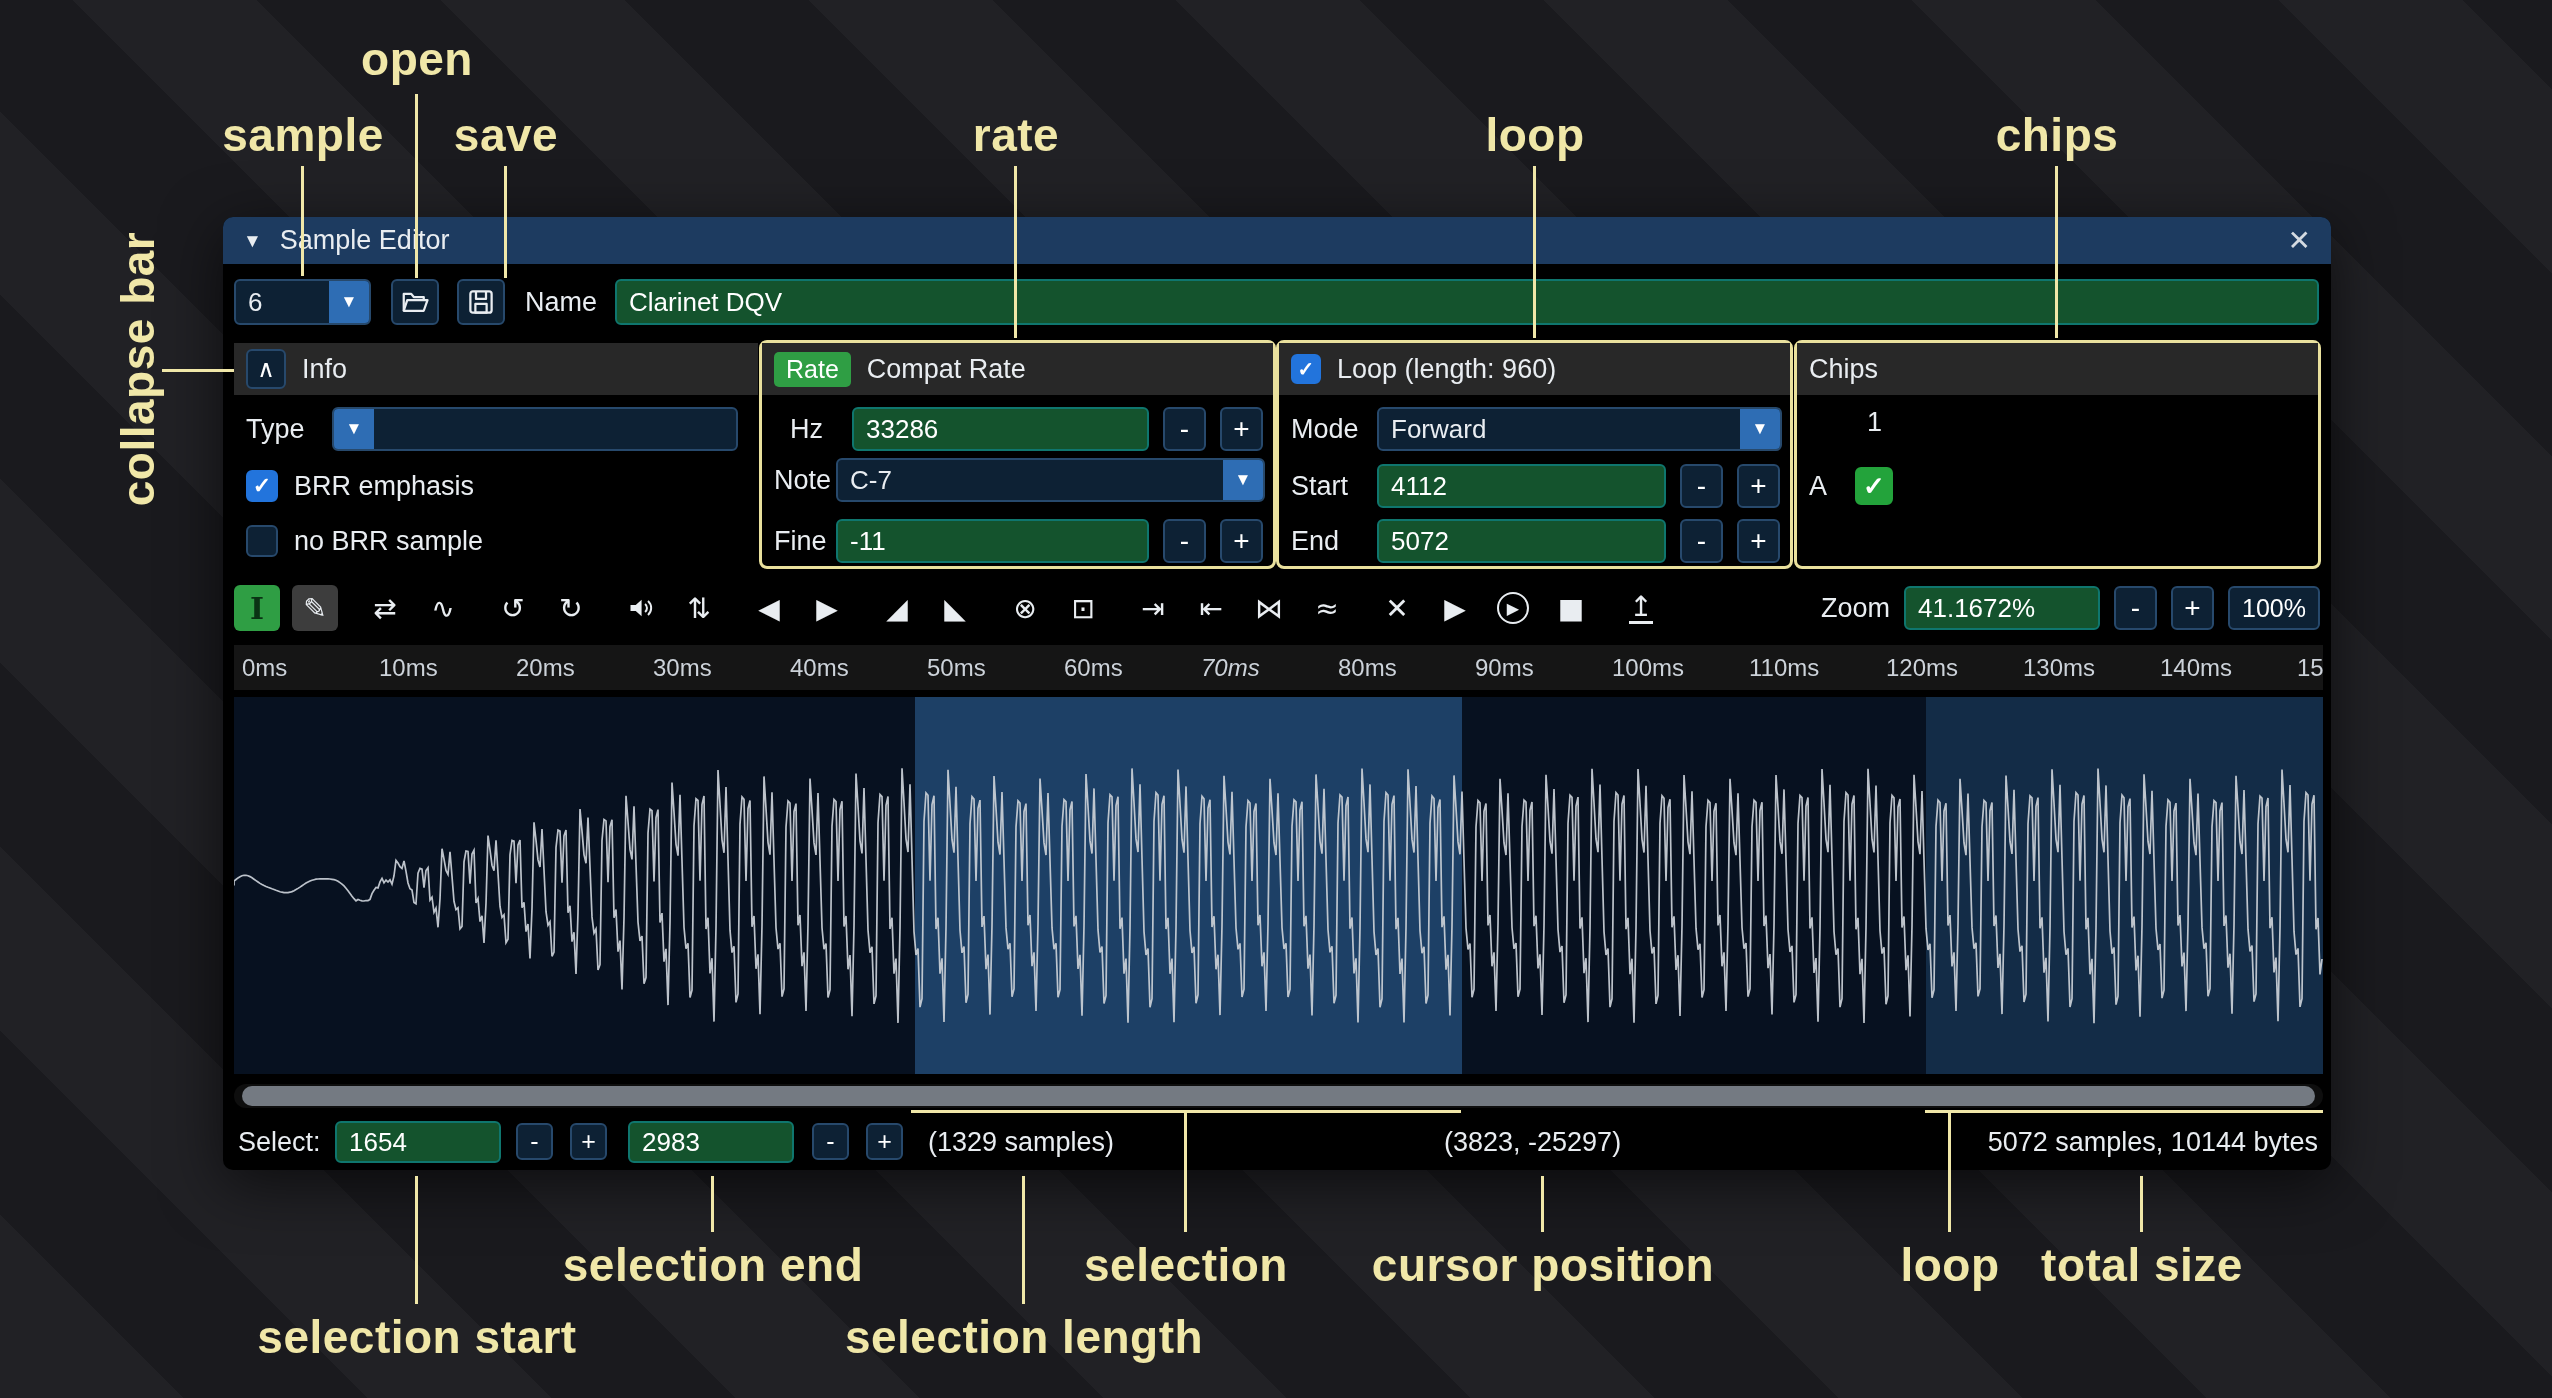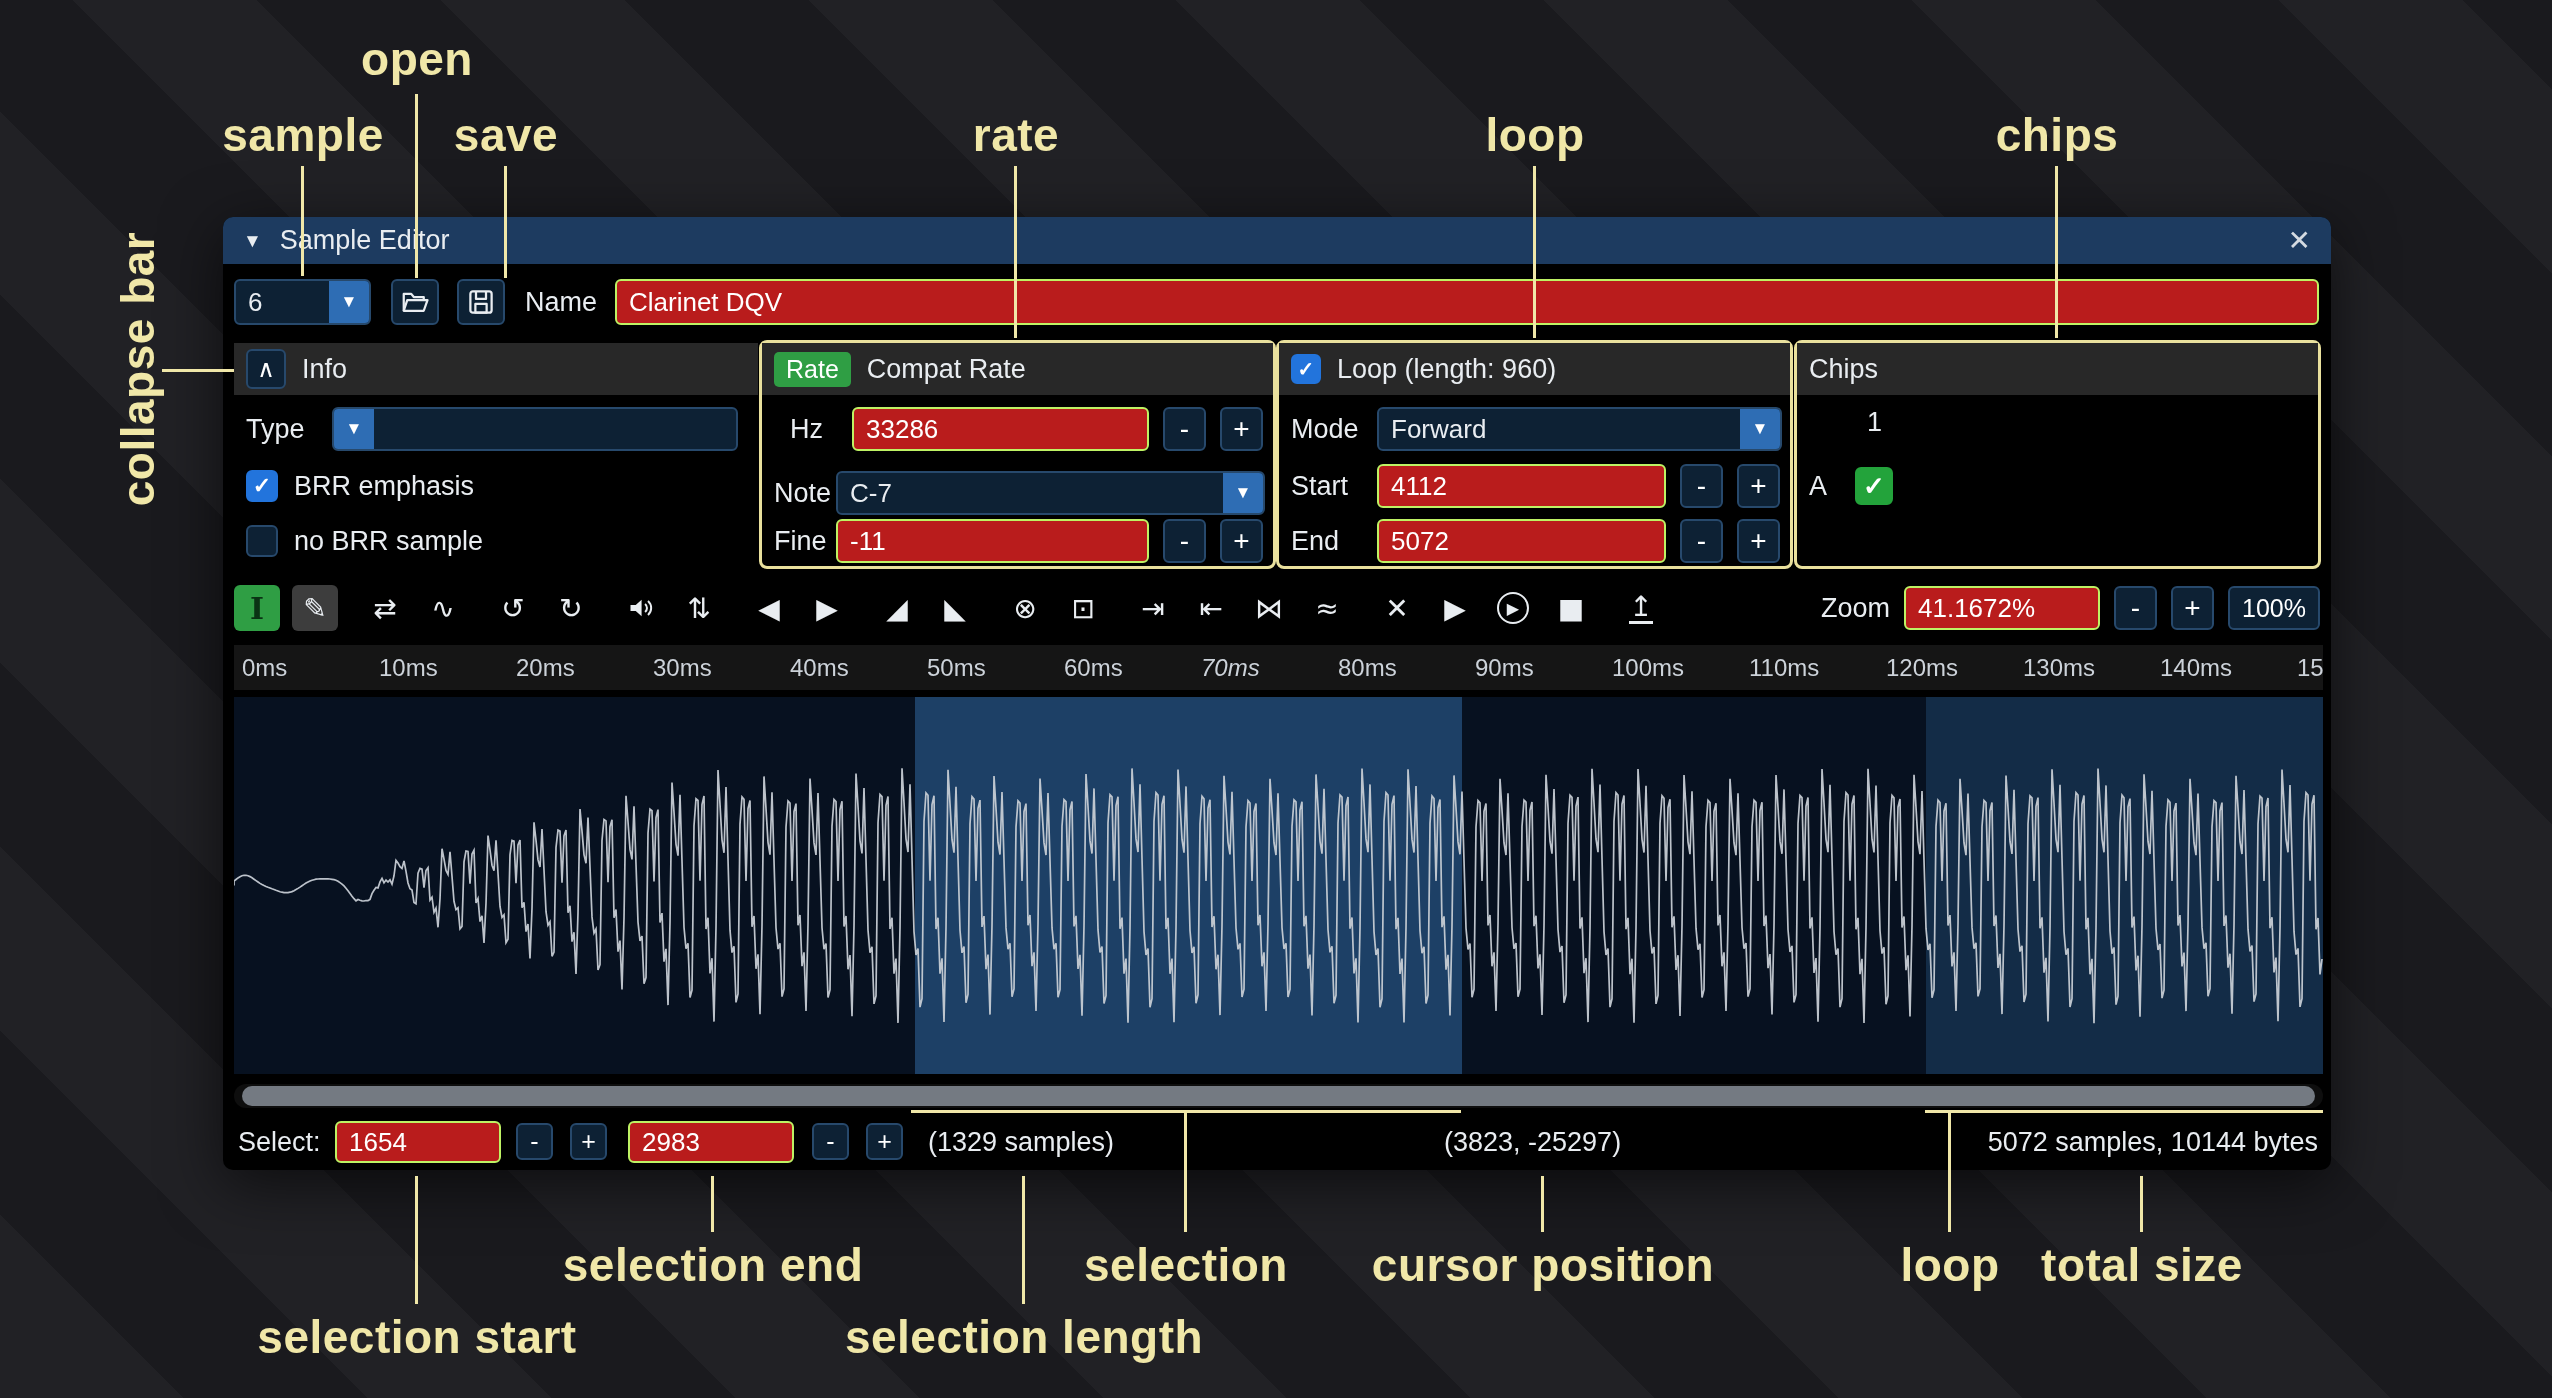--- a/index.html
+++ b/index.html
@@ -15,21 +15,21 @@
   .aline{position:absolute;background:#f0e7a8;z-index:30;width:3px;}
   .aline.h{height:3px;}
   
   #win{position:absolute;left:223px;top:217px;width:2108px;height:953px;background:#000;
     border-radius:10px;box-shadow:0 14px 60px rgba(0,0,0,.6);color:#e9edf1;font-size:27px;z-index:5;}
   .titlebar{position:absolute;left:0;top:0;right:0;height:47px;background:#1d3b60;
     border-radius:10px 10px 0 0;display:flex;align-items:center;padding:0 20px;gap:18px;box-sizing:border-box;}
   .titlebar .tri{font-size:19px;}
   .titlebar .title{font-size:27px;}
   .titlebar .close{margin-left:auto;font-size:28px;color:#d4dae1;cursor:default;}
-  .field{background:#b91c1c;border:2px solid #bef264;border-radius:6px;color:#fff;box-sizing:border-box;}
+  .field{background:#14532d;border:2px solid #0f766e;border-radius:6px;color:#fff;box-sizing:border-box;}
   input.field{font-size:26px;padding:0 12px;font-family:inherit;outline:none;}
   .dropdown{display:flex;align-items:stretch;background:#0d2134;border:2px solid #27496c;
     border-radius:6px;overflow:hidden;box-sizing:border-box;}
   .dropdown .val{flex:1;display:flex;align-items:center;padding:0 12px;font-size:26px;white-space:nowrap;overflow:hidden;}
   .dropdown .ddbtn{width:40px;background:#2e6db4;color:#fff;display:flex;align-items:center;justify-content:center;font-size:17px;flex:none;}
   .sqbtn{background:#0d2134;border:2px solid #27496c;border-radius:6px;color:#fff;
     display:flex;align-items:center;justify-content:center;box-sizing:border-box;font-family:inherit;padding:0;}
   .checkbox{border-radius:6px;background:#0d2134;border:2px solid #27496c;display:flex;
     align-items:center;justify-content:center;color:#fff;box-sizing:border-box;font-weight:bold;}
   .checkbox.checked{background:#2274dc;border-color:#2274dc;}
@@ -161,21 +161,21 @@
       <div class="phead">
         <span class="badge">Rate</span>
         <span>Compat Rate</span>
       </div>
       <div class="prow" style="top:64px;right:10px;padding-left:28px;">
         <span class="rlabel" style="width:62px;">Hz</span>
         <input class="field" style="flex: 1 1 0%; height: 44px; min-width: 0px;" value="33286">
         <button class="sqbtn" style="width:43px;height:44px;margin-left:14px;font-size:28px;">-</button>
         <button class="sqbtn" style="width:43px;height:44px;margin-left:14px;font-size:28px;">+</button>
       </div>
-      <div class="prow" style="top:128px;right:8px;padding-left:12px;">
+      <div class="prow" style="top:115px;right:8px;padding-left:12px;">
         <span class="rlabel" style="width:62px;">Note</span>
         <div class="dropdown" style="flex:1;height:44px;">
           <span class="val">C-7</span>
           <span class="ddbtn">▼</span>
         </div>
       </div>
       <div class="prow" style="top:176px;right:10px;padding-left:12px;">
         <span class="rlabel" style="width:62px;">Fine</span>
         <input class="field" style="flex: 1 1 0%; height: 44px; min-width: 0px;" value="-11">
         <button class="sqbtn" style="width:43px;height:44px;margin-left:14px;font-size:28px;">-</button>

